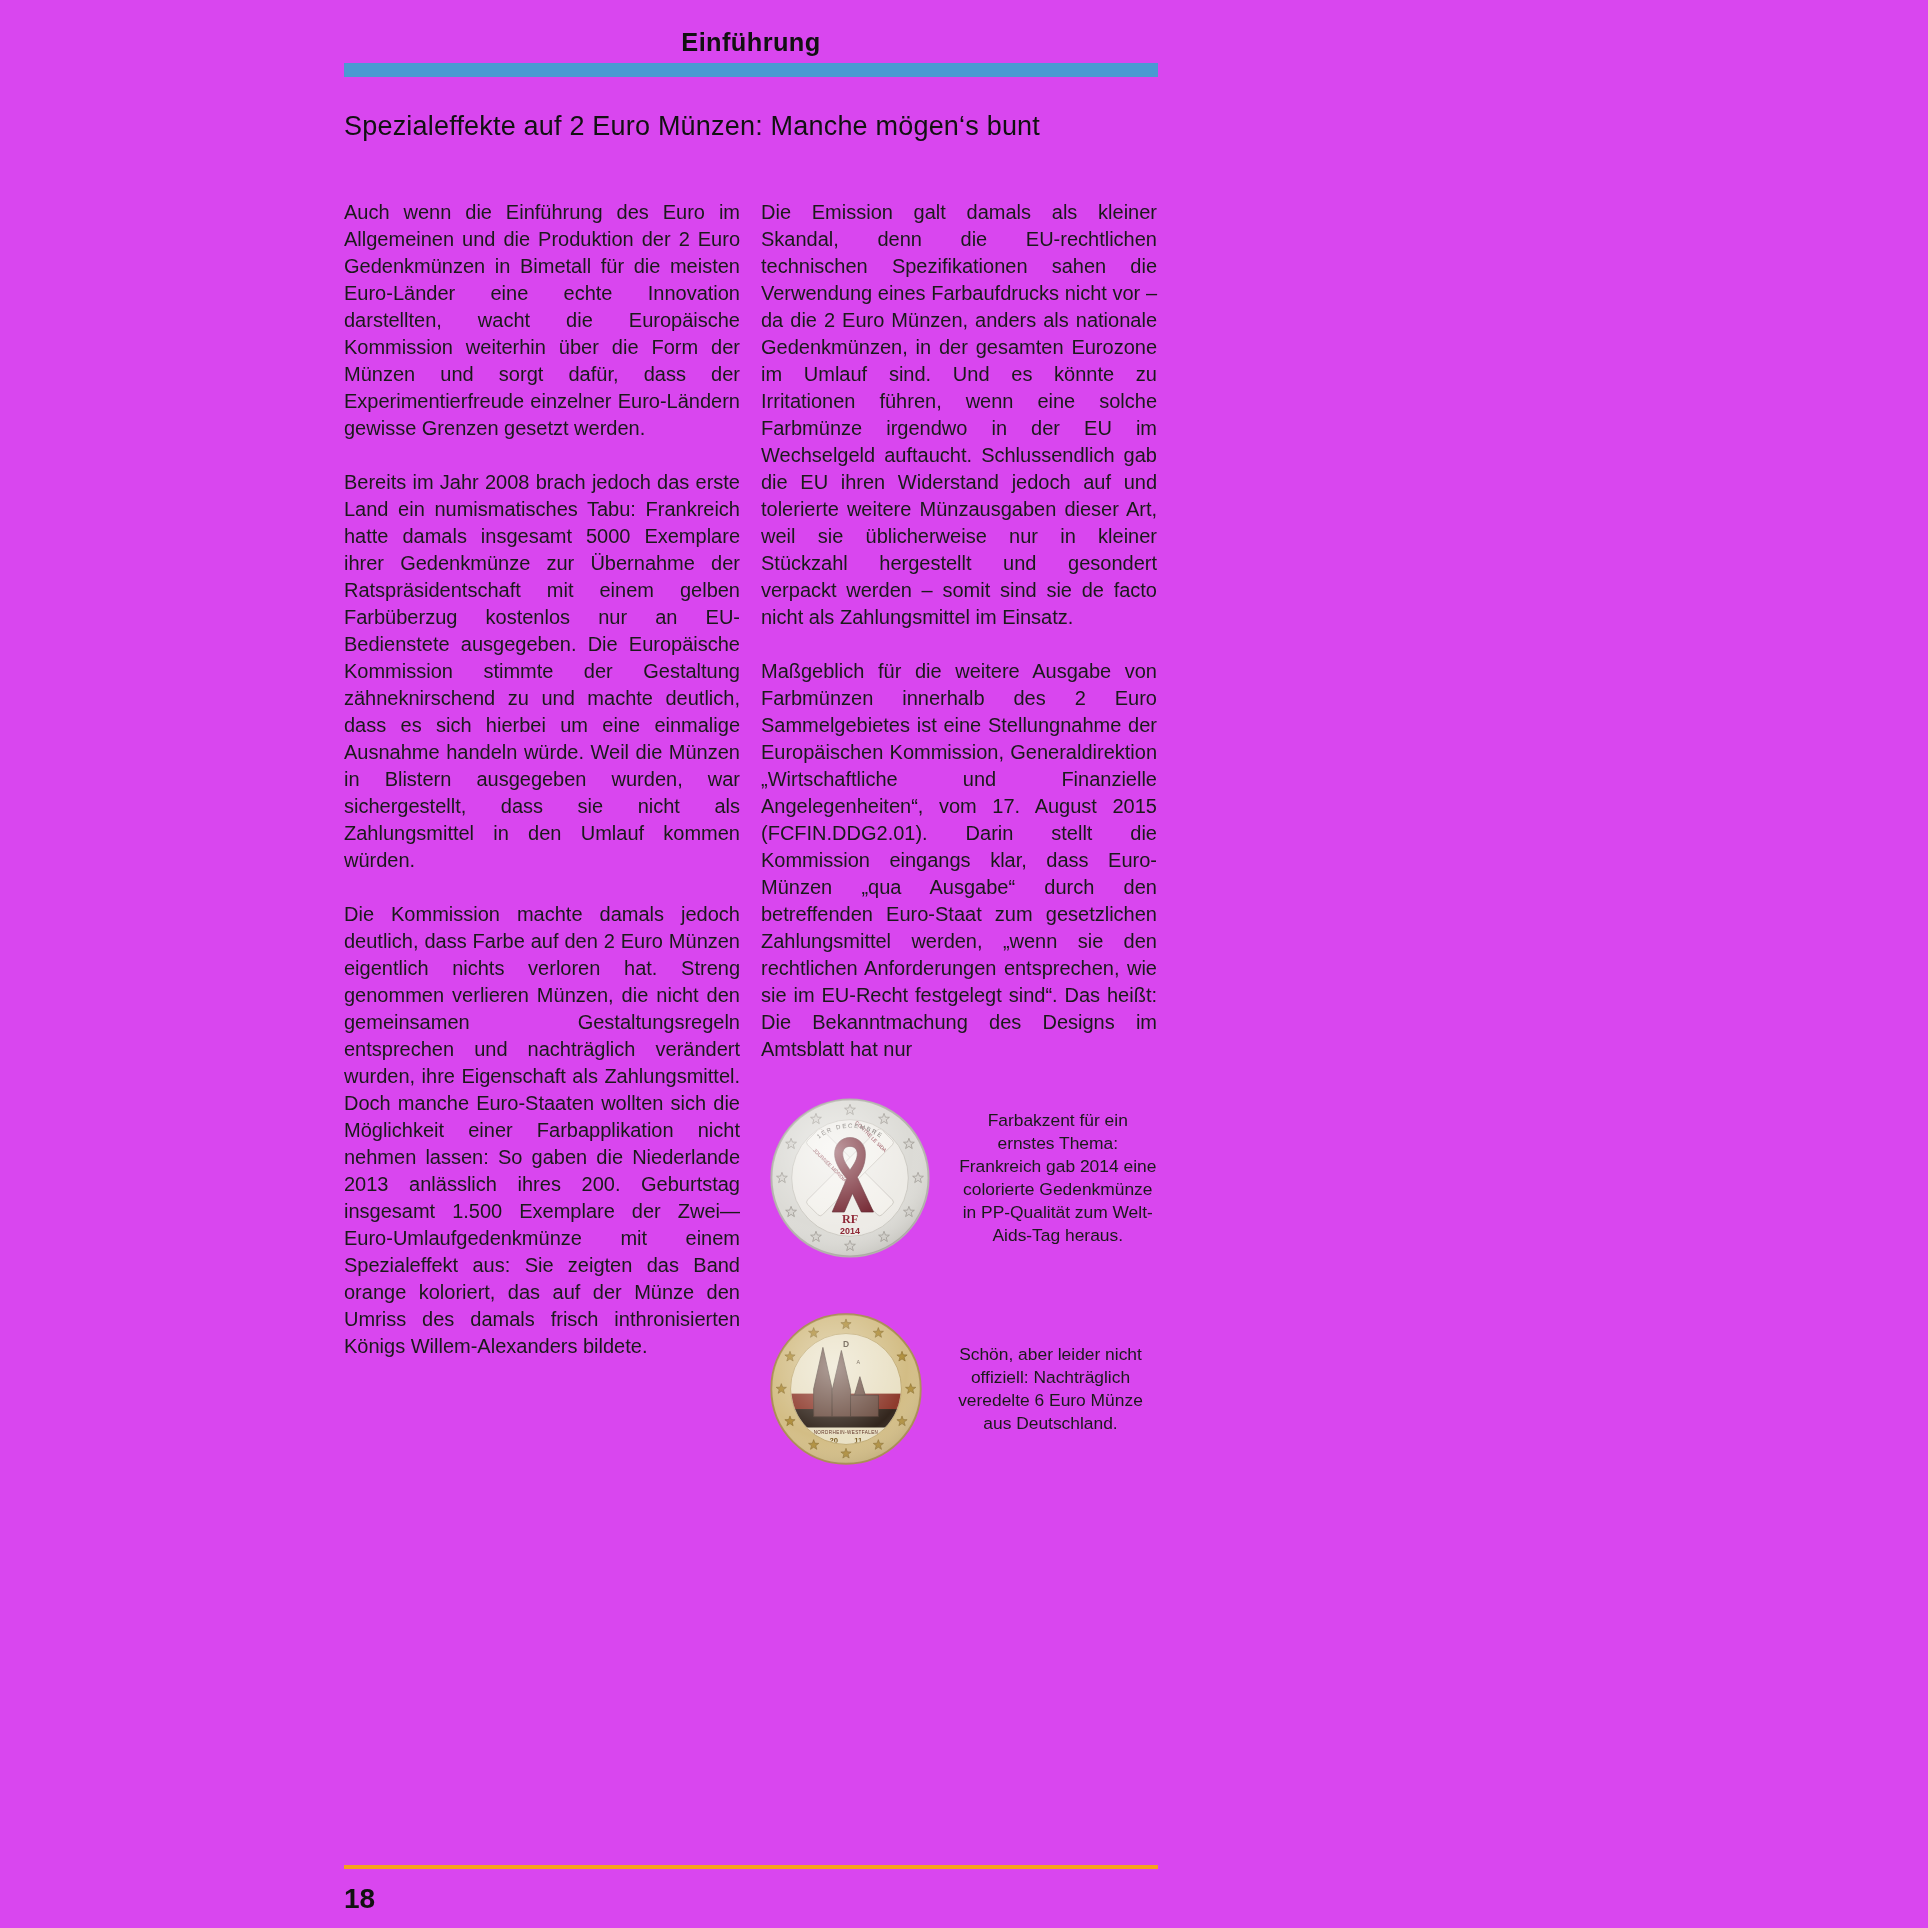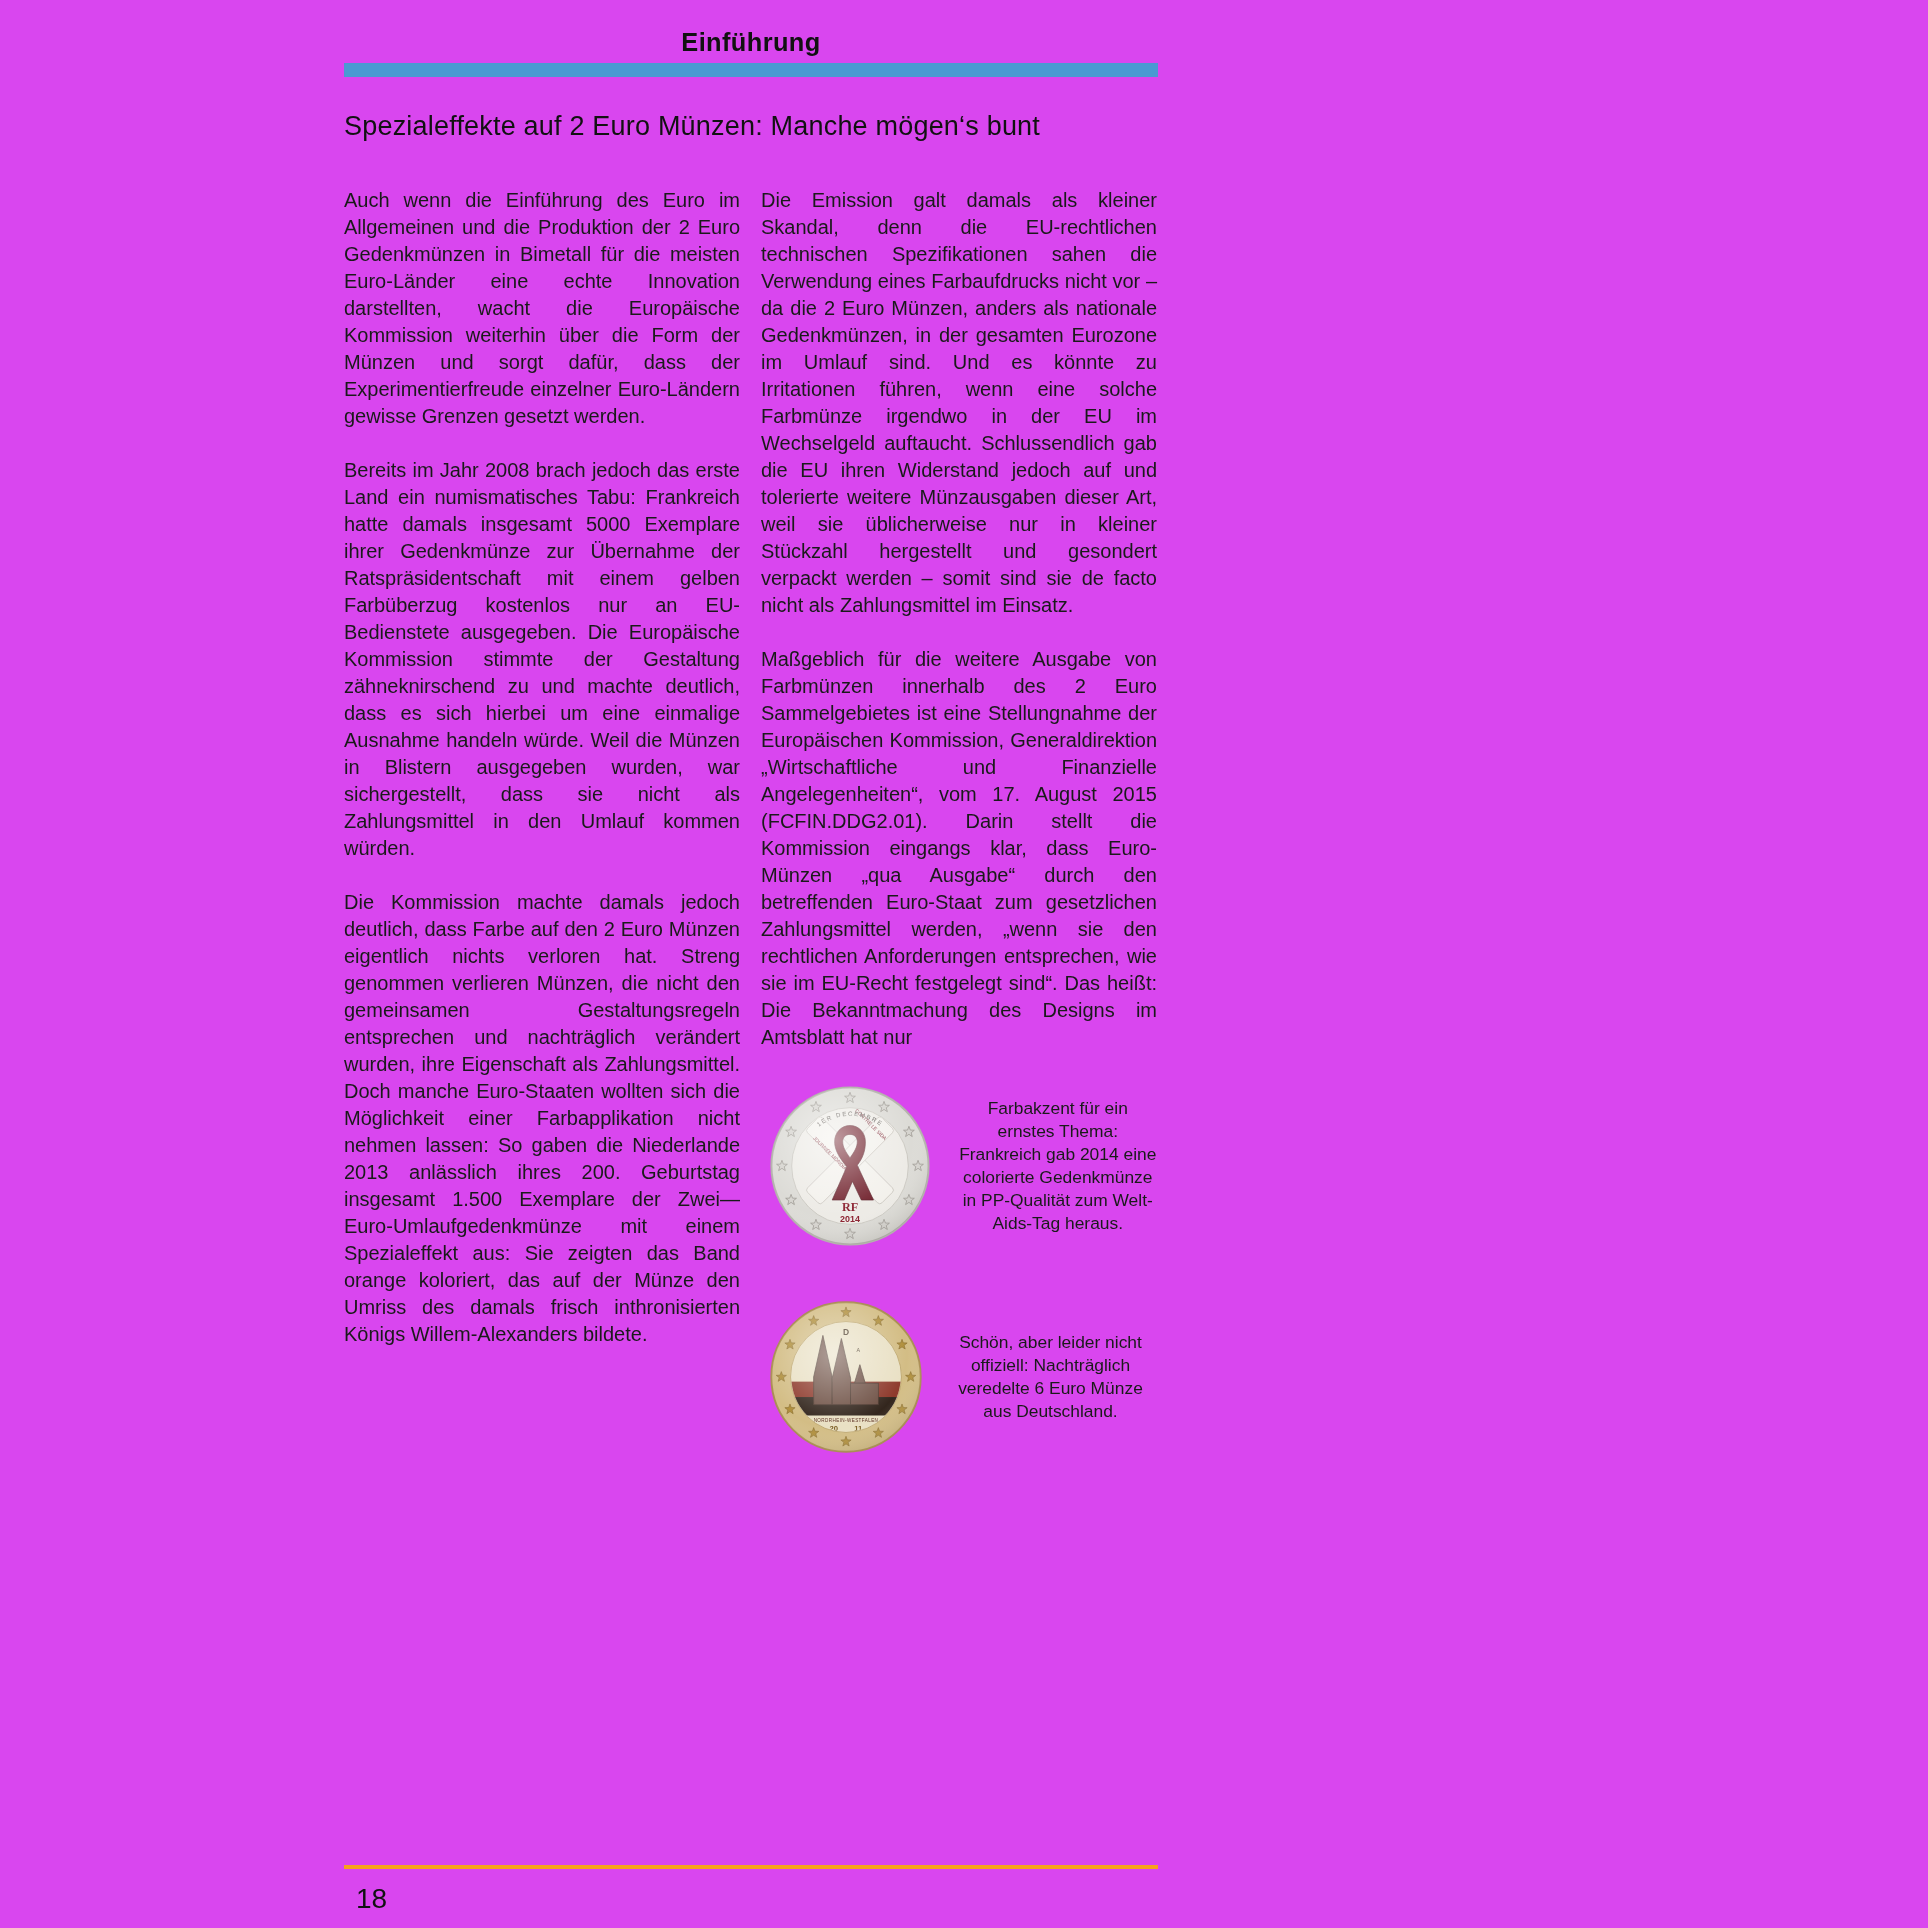--- a/index.html
+++ b/index.html
@@ -12,28 +12,28 @@
     position:absolute;top:28px;left:0;width:100%;text-align:center;
     font-size:25.4px;font-weight:bold;letter-spacing:0.4px;color:#111;
   }
   .rule-blue{position:absolute;top:63px;left:0;width:100%;height:14px;background:#4a9ad2;}
   .titel{
     position:absolute;top:111px;left:0;width:100%;
     font-size:27px;font-weight:normal;letter-spacing:0.2px;color:#111;
   }
   .cols{position:absolute;top:187px;left:0;width:100%;display:flex;gap:21px;}
   .col{width:396px;font-size:20px;line-height:27px;text-align:justify;hyphens:auto;}
-  .col p{margin:0 0 27px 0;}
+  .col p{margin:12px 0 27px 0;}
   .col p:last-of-type{margin-bottom:0;}
   .figure{display:flex;align-items:center;gap:28px;margin:34px 0 0 7.5px;}
   .figure.second{margin-top:53px;}
   .coin{flex:0 0 auto;display:block;}
   .caption{width:200px;font-size:17.4px;line-height:23px;text-align:center;hyphens:auto;}
   .rule-orange{position:absolute;top:1865px;left:0;width:100%;height:3.8px;background:#f7a21c;}
-  .pagenum{position:absolute;top:1883px;left:12px;font-size:28px;font-weight:normal;color:#111;}
+  .pagenum{position:absolute;top:1883px;left:0;font-size:28px;font-weight:bold;color:#111;}
 </style>
 </head>
 <body>
 
 <div class="page">
   <div class="content">
 
     <div class="kopf">Einführung</div>
     <div class="rule-blue"></div>
 

